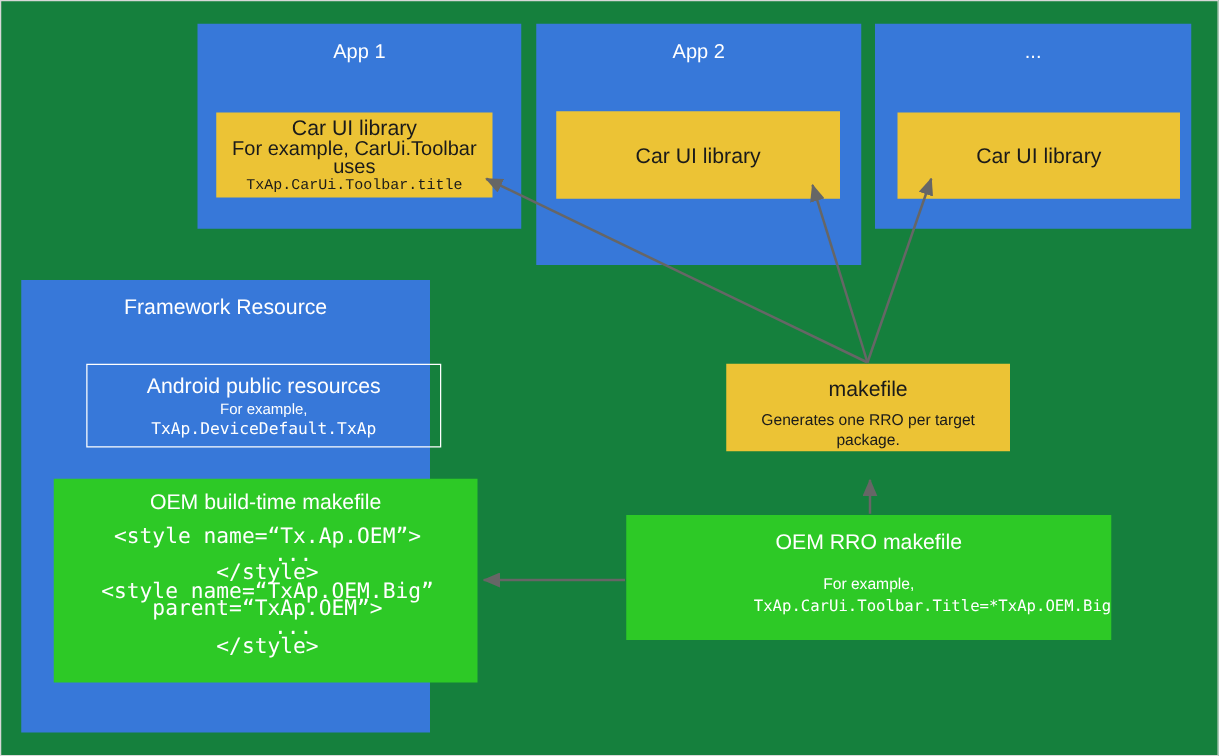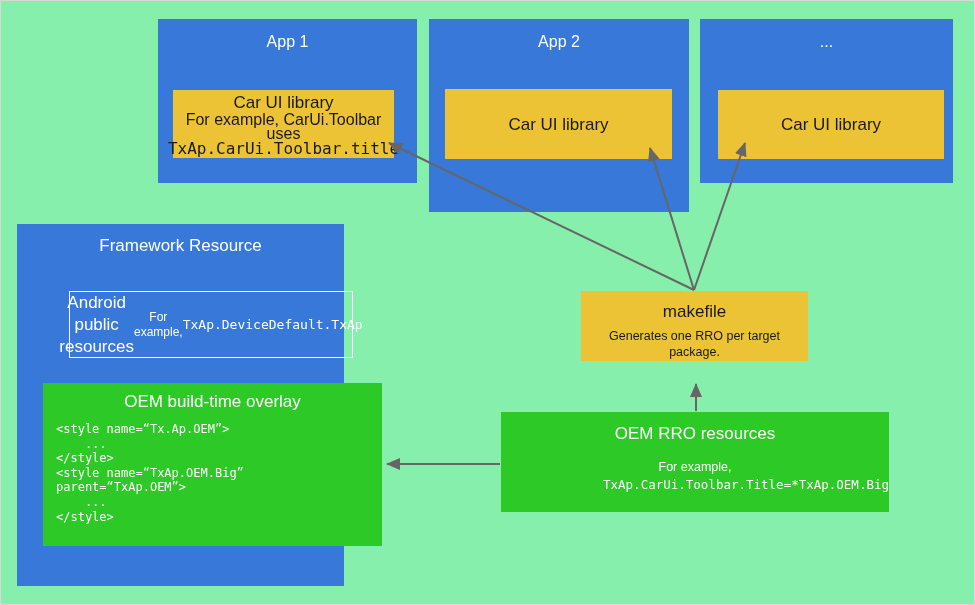--- a/index.html
+++ b/index.html
@@ -5,21 +5,21 @@
   html, body {
     margin: 0;
     padding: 0;
     background: #ffffff;
     font-family: "Liberation Sans", sans-serif;
   }
   .canvas {
     position: relative;
     width: 973px;
     height: 603px;
-    background: #86efac;
+    background: #15803d;
     border: 1px solid #d8d8d8;
     overflow: hidden;
   }
   .box { position: absolute; box-sizing: border-box; }
   .blue   { background: #3778D9; }
   .yellow { background: #ECC335; }
   .green  { background: #2DC926; }
 
   .app-title {
     color: #ffffff;
@@ -33,53 +33,54 @@
     align-items: center;
     justify-content: center;
     text-align: center;
     color: #1A1A1A;
   }
   .lib-title { font-size: 17px; line-height: 21px; }
   .lib-sub   { font-size: 16px; line-height: 14px; }
   .mono {
     font-family: "DejaVu Sans Mono", monospace;
   }
-  .lib-code  { font-size: 16px; line-height: 15px; }
+  .lib-code  { font-size: 12px; line-height: 15px; font-family: Liberation Mono, monospace; }
 
   .fw-title {
     color: #ffffff;
     font-size: 17px;
     text-align: center;
     padding-top: 12px;
   }
   .public-box {
     border: 1px solid #ffffff;
     color: #ffffff;
     display: flex;
-    flex-direction: row;
+    flex-direction: column;
     align-items: center;
     justify-content: center;
     text-align: center;
   }
   .public-title { font-size: 17px; line-height: 22px; }
   .public-sub   { font-size: 12px; line-height: 15px; }
   .public-code  { font-size: 13px; line-height: 17px; }
 
   .overlay-title {
     color: #ffffff;
     font-size: 17px;
     text-align: center;
     padding-top: 9px;
   }
   .overlay-code {
     margin: 10px 10px 0 13px;
     color: #ffffff;
-    font-size: 12px;
+    font-size: 17px;
     line-height: 14.6px;
     white-space: pre;
+    text-align: center;
   }
 
   .mk-title {
     font-size: 17px;
     color: #1A1A1A;
     text-align: center;
     padding-top: 11px;
   }
   .mk-desc {
     font-size: 12.5px;
@@ -147,38 +148,38 @@
   <div class="box blue" style="left:16px; top:223px; width:327px; height:362px;">
     <div class="fw-title">Framework Resource</div>
 
     <div class="box public-box" style="left:52px; top:67px; width:284px; height:67px;">
       <div class="public-title">Android public resources</div>
       <div class="public-sub">For example,</div>
       <div class="public-code mono">TxAp.DeviceDefault.TxAp</div>
     </div>
 
     <div class="box green" style="left:26px; top:159px; width:339px; height:163px;">
-      <div class="overlay-title">OEM build-time overlay</div>
+      <div class="overlay-title">OEM build-time makefile</div>
       <pre class="overlay-code mono">&lt;style name=“Tx.Ap.OEM”&gt;
     ...
 &lt;/style&gt;
 &lt;style name=“TxAp.OEM.Big”
 parent=“TxAp.OEM”&gt;
     ...
 &lt;/style&gt;</pre>
     </div>
   </div>
 
   <div class="box yellow" style="left:580px; top:290px; width:227px; height:70px;">
     <div class="mk-title">makefile</div>
     <div class="mk-desc">Generates one RRO per target package.</div>
   </div>
 
   <div class="box green" style="left:500px; top:411px; width:388px; height:100px;">
-    <div class="rro-title">OEM RRO resources</div>
+    <div class="rro-title">OEM RRO makefile</div>
     <div class="rro-sub">For example,</div>
     <div class="rro-code mono">TxAp.CarUi.Toolbar.Title=*TxAp.OEM.Big</div>
   </div>
 
   <svg class="arrows" viewBox="0 0 973 603">
     <defs>
       <marker id="ah" markerWidth="14" markerHeight="12" refX="13" refY="6" orient="auto" markerUnits="userSpaceOnUse">
         <path d="M0,0 L14,6 L0,12 Z" fill="#666666"></path>
       </marker>
     </defs>

